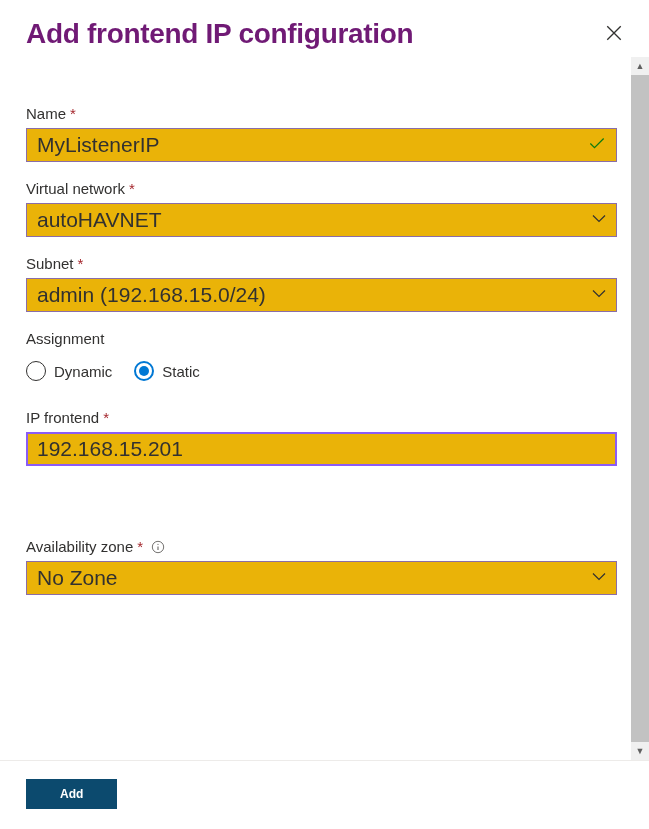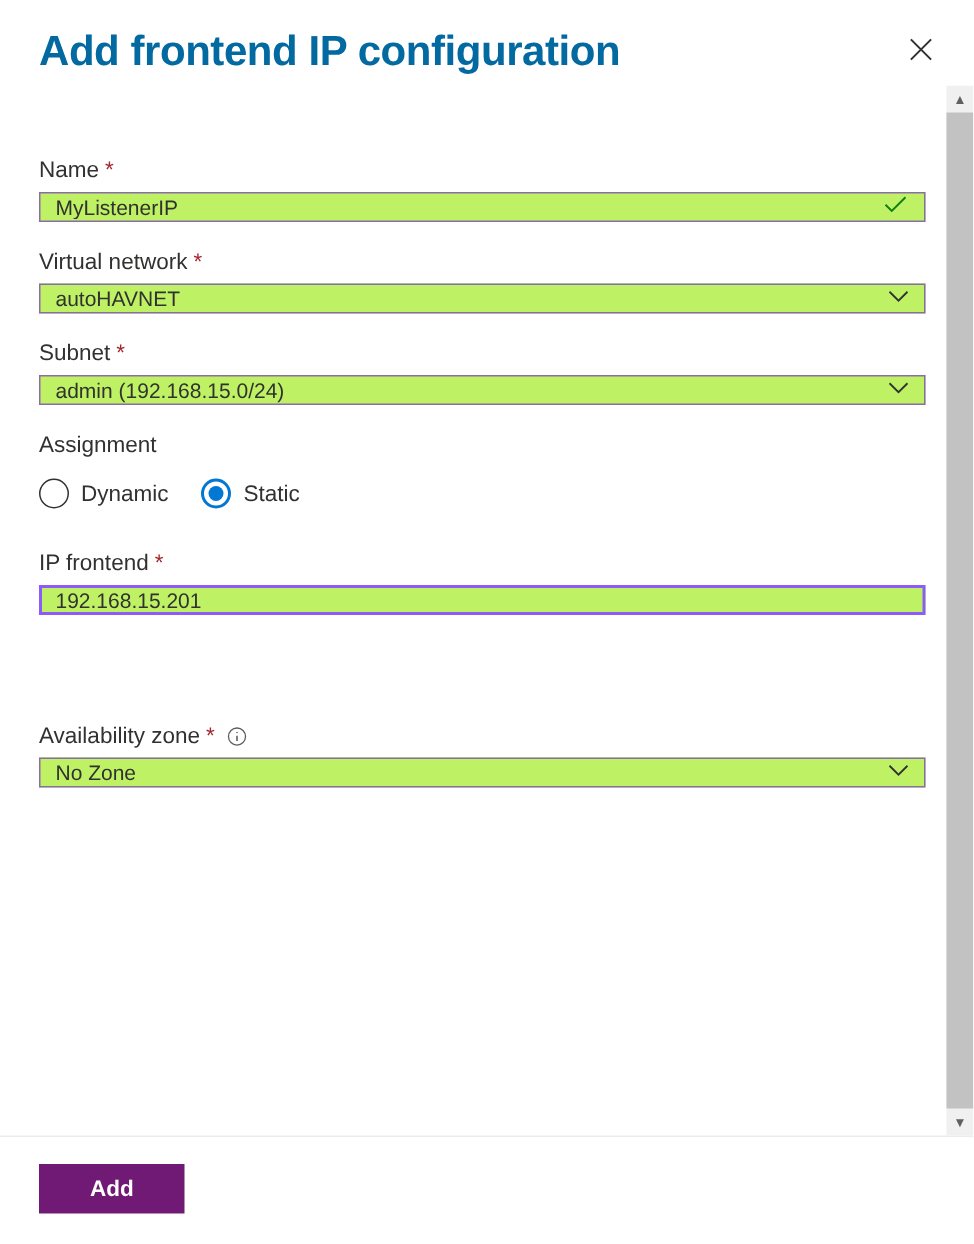--- a/index.html
+++ b/index.html
@@ -20,21 +20,21 @@
     }
     .header {
       display: flex;
       align-items: flex-start;
       justify-content: space-between;
       padding: 18px 20px 6px 26px;
     }
     .title {
       font-size: 28px;
       font-weight: 600;
-      color: #0369a1;
+      color: #701a75;
       letter-spacing: -0.3px;
     }
     .close-btn {
       background: none;
       border: none;
       cursor: pointer;
       padding: 6px;
       color: #323130;
     }
     .close-btn svg { width: 18px; height: 18px; }
@@ -83,25 +83,25 @@
     }
     .req { color: #a4262c; margin-left: 4px; }
     .info-icon {
       display: inline-flex;
       margin-left: 8px;
       color: #605e5c;
     }
     .info-icon svg { width: 14px; height: 14px; }
     .text-input, .select-input {
       width: 100%;
-      height: 20px;
+      height: 34px;
       border: 1px solid #8a6da8;
-      background: #bef264;
+      background: #eab308;
       padding: 0 10px;
-      font-size: 14px;
+      font-size: 21px;
       font-family: inherit;
       color: #323130;
       outline: none;
       position: relative;
     }
     .text-input.focused {
       border: 2px solid #8b5cf6;
       padding: 0 9px;
     }
     .input-wrap { position: relative; }
@@ -158,24 +158,24 @@
       border-radius: 50%;
       background: #0078d4;
     }
     .radio-label { font-size: 15px; }
     .availability-group { margin-top: 72px; }
     .footer {
       padding: 18px 26px 20px 26px;
       border-top: 1px solid #edebe9;
     }
     .add-btn {
-      background: #701a75;
+      background: #0c4a6e;
       color: #fff;
       border: none;
-      font-size: 15px;
+      font-size: 12px;
       font-weight: 600;
       padding: 8px 34px;
       cursor: pointer;
       font-family: inherit;
     }
   </style>
 </head>
 <body>
 
 <div class="panel">

